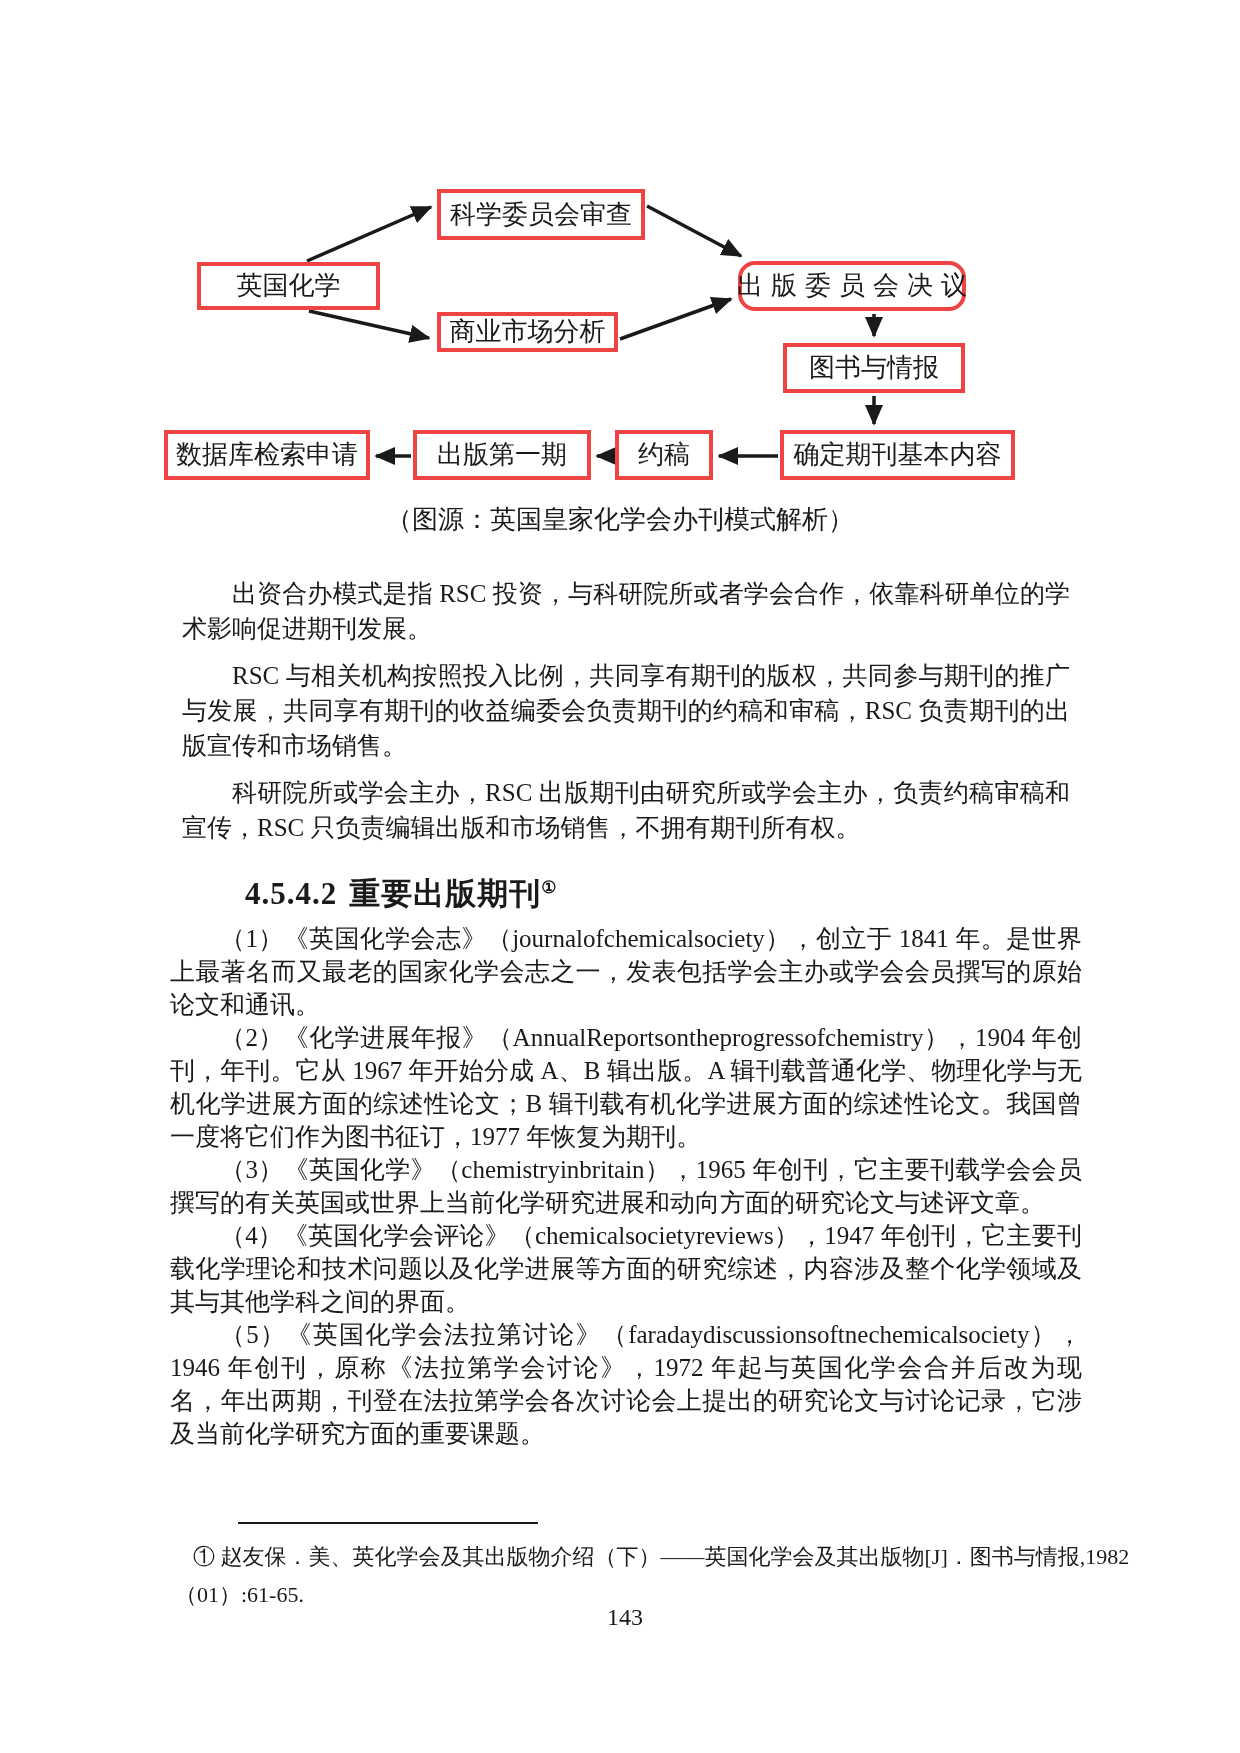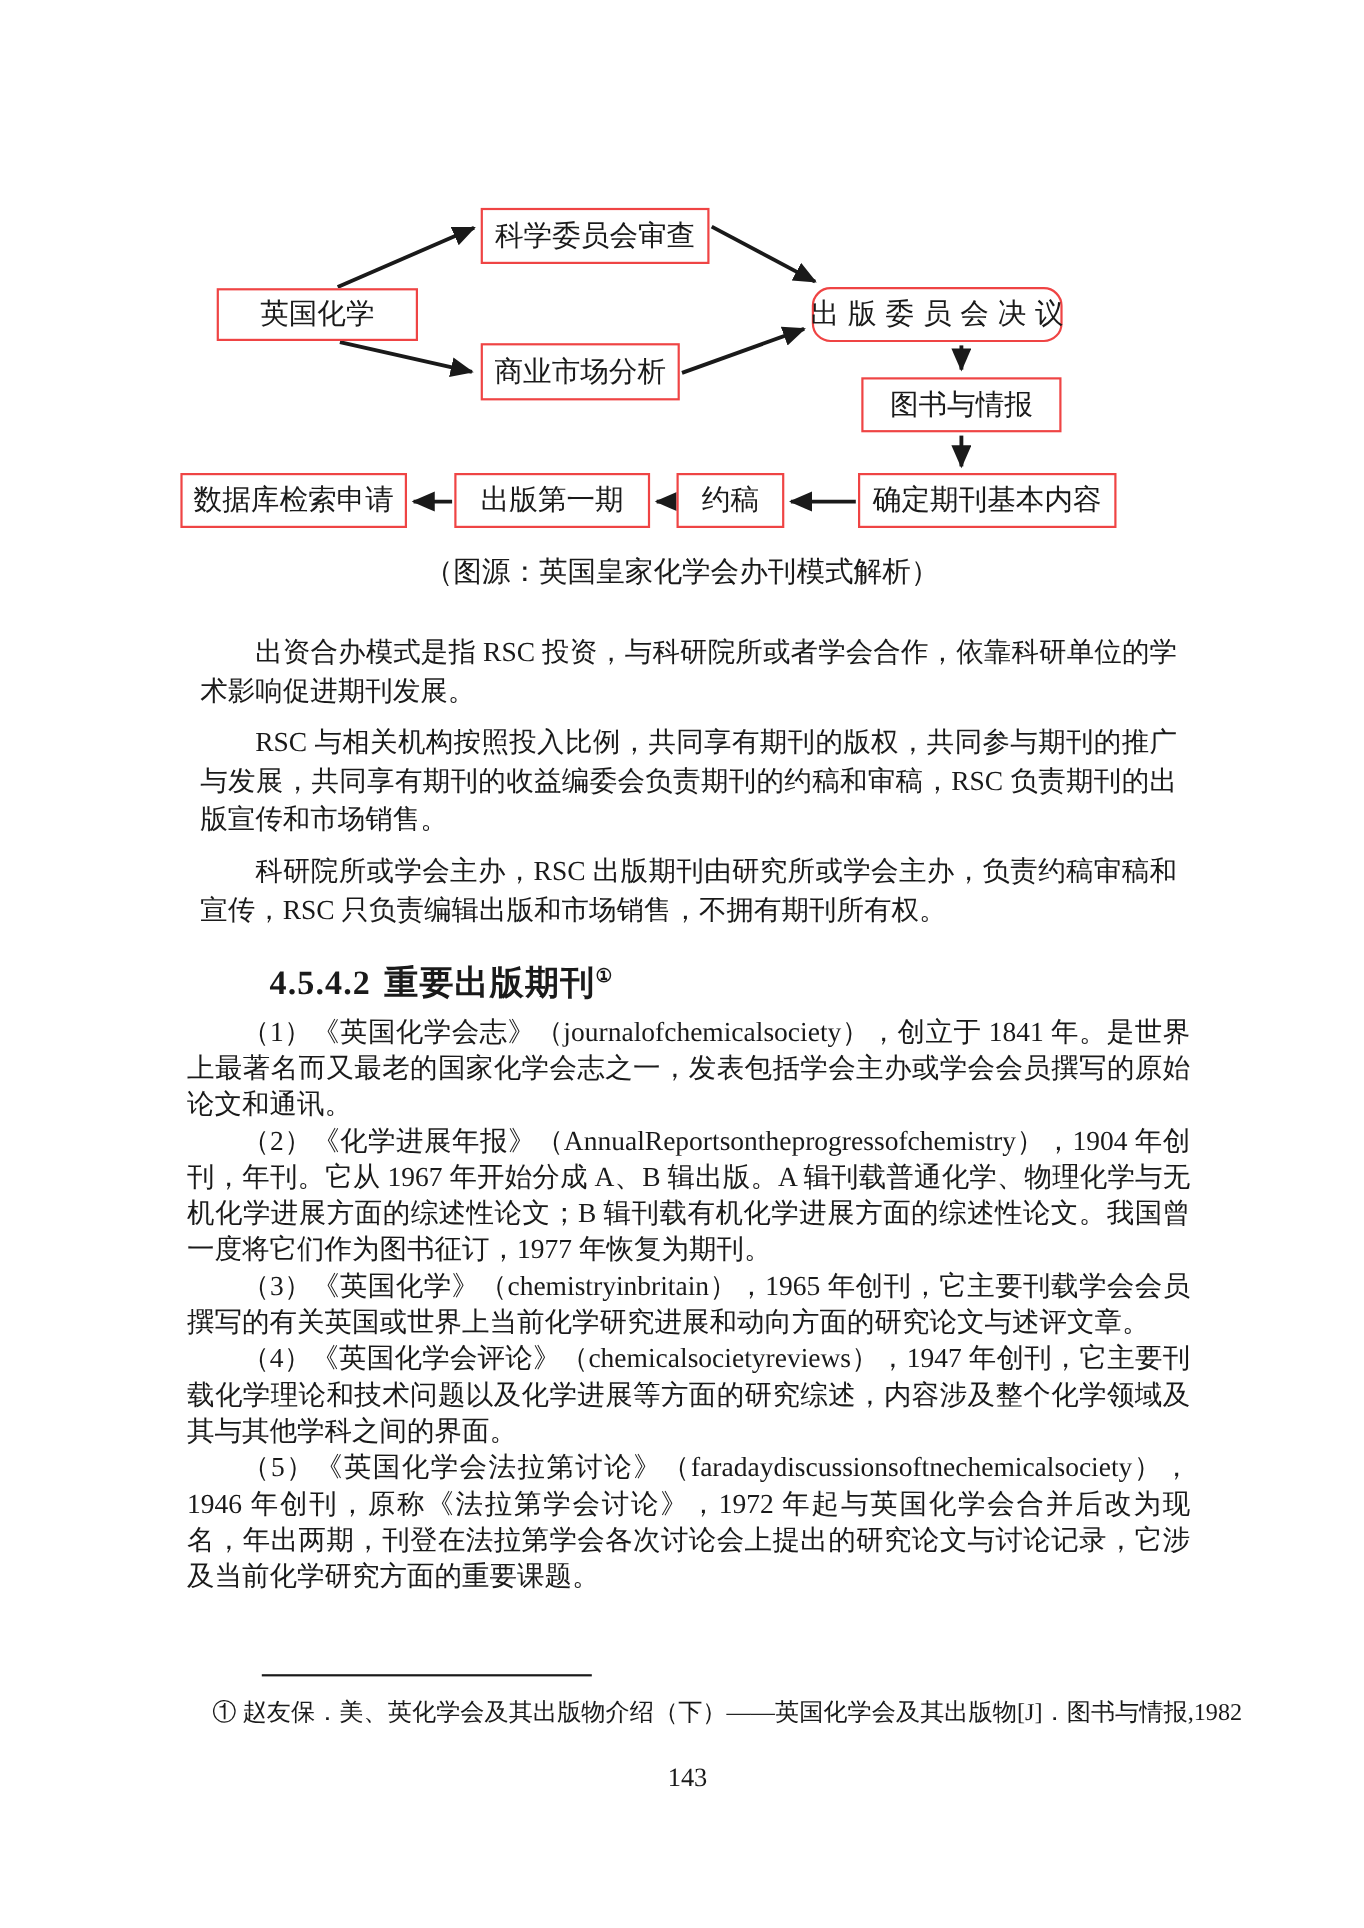--- a/index.html
+++ b/index.html
@@ -11,21 +11,21 @@
     font-family:"Liberation Serif","DejaVu Serif",serif;
     overflow:hidden;
   }
   
   .flowchart{position:absolute;left:0;top:0;width:1240px;height:500px;}
   #arrow-layer{position:absolute;left:0;top:0;width:1240px;height:500px;}
   #arrow-layer line{stroke:#1a1a1a;stroke-width:3.5;}
   .fc-box{
     position:absolute;
     box-sizing:border-box;
-    border:2px solid #ef4444;
+    border:4px solid #ef4444;
     background:#fff;
     display:flex;align-items:center;justify-content:center;
     font-size:26px;line-height:1;white-space:nowrap;
   }
   .fc-box.spaced{letter-spacing:8px;text-indent:8px;border-radius:17px;}
   
   .caption{position:absolute;top:498px;left:0;width:1240px;text-align:center;font-size:26px;}
   .caption .cap-line{height:43px;line-height:43px;}
   
   .bodytext{
@@ -72,21 +72,21 @@
         <line x1="620" y1="339" x2="731" y2="299" marker-end="url(#ah)"></line>
         <line x1="874" y1="314" x2="874" y2="336" marker-end="url(#ah)"></line>
         <line x1="874" y1="396" x2="874" y2="424" marker-end="url(#ah)"></line>
         <line x1="778" y1="456" x2="719" y2="456" marker-end="url(#ah)"></line>
         <line x1="613" y1="456" x2="597" y2="456" marker-end="url(#ah)"></line>
         <line x1="411" y1="456" x2="376" y2="456" marker-end="url(#ah)"></line>
       </svg>
 
   <div class="fc-box" style="left: 437px; top: 189px; width: 208px; height: 51px;">科学委员会审查</div>
       <div class="fc-box" style="left: 197px; top: 262px; width: 183px; height: 48px;">英国化学</div>
-      <div class="fc-box" style="left: 437px; top: 312px; width: 181px; height: 52px;">商业市场分析</div>
+      <div class="fc-box" style="left: 437px; top: 312px; width: 181px; height: 40px;">商业市场分析</div>
       <div class="fc-box spaced" style="left: 738px; top: 261px; width: 228px; height: 50px;">出版委员会决议</div>
       <div class="fc-box" style="left: 783px; top: 343px; width: 182px; height: 50px;">图书与情报</div>
       <div class="fc-box" style="left: 780px; top: 430px; width: 235px; height: 50px;">确定期刊基本内容</div>
       <div class="fc-box" style="left: 615px; top: 430px; width: 98px; height: 50px;">约稿</div>
       <div class="fc-box" style="left: 413px; top: 430px; width: 178px; height: 50px;">出版第一期</div>
       <div class="fc-box" style="left: 164px; top: 430px; width: 206px; height: 50px;">数据库检索申请</div>
     </div>
 
   <div class="caption">
     <div class="cap-line">（图源：英国皇家化学会办刊模式解析）</div>
@@ -105,17 +105,18 @@
     <p>（2）《化学进展年报》（AnnualReportsontheprogressofchemistry），1904 年创刊，年刊。它从 1967 年开始分成 A、B 辑出版。A 辑刊载普通化学、物理化学与无机化学进展方面的综述性论文；B 辑刊载有机化学进展方面的综述性论文。我国曾一度将它们作为图书征订，1977 年恢复为期刊。</p>
     <p>（3）《英国化学》（chemistryinbritain），1965 年创刊，它主要刊载学会会员撰写的有关英国或世界上当前化学研究进展和动向方面的研究论文与述评文章。</p>
     <p>（4）《英国化学会评论》（chemicalsocietyreviews），1947 年创刊，它主要刊载化学理论和技术问题以及化学进展等方面的研究综述，内容涉及整个化学领域及其与其他学科之间的界面。</p>
     <p>（5）《英国化学会法拉第讨论》（faradaydiscussionsoftnechemicalsociety），1946 年创刊，原称《法拉第学会讨论》，1972 年起与英国化学会合并后改为现名，年出两期，刊登在法拉第学会各次讨论会上提出的研究论文与讨论记录，它涉及当前化学研究方面的重要课题。</p>
   </div>
 
   <div class="fn-divider"></div>
 
   <div class="footnote">
     <div class="fn-line1">① 赵友保．美、英化学会及其出版物介绍（下）——英国化学会及其出版物[J]．图书与情报,1982</div>
+    <div class="fn-line2">（01）:61-65.</div>
   </div>
 
   <div class="pagenum">143</div>
 
 </div>
 
 </body></html>

